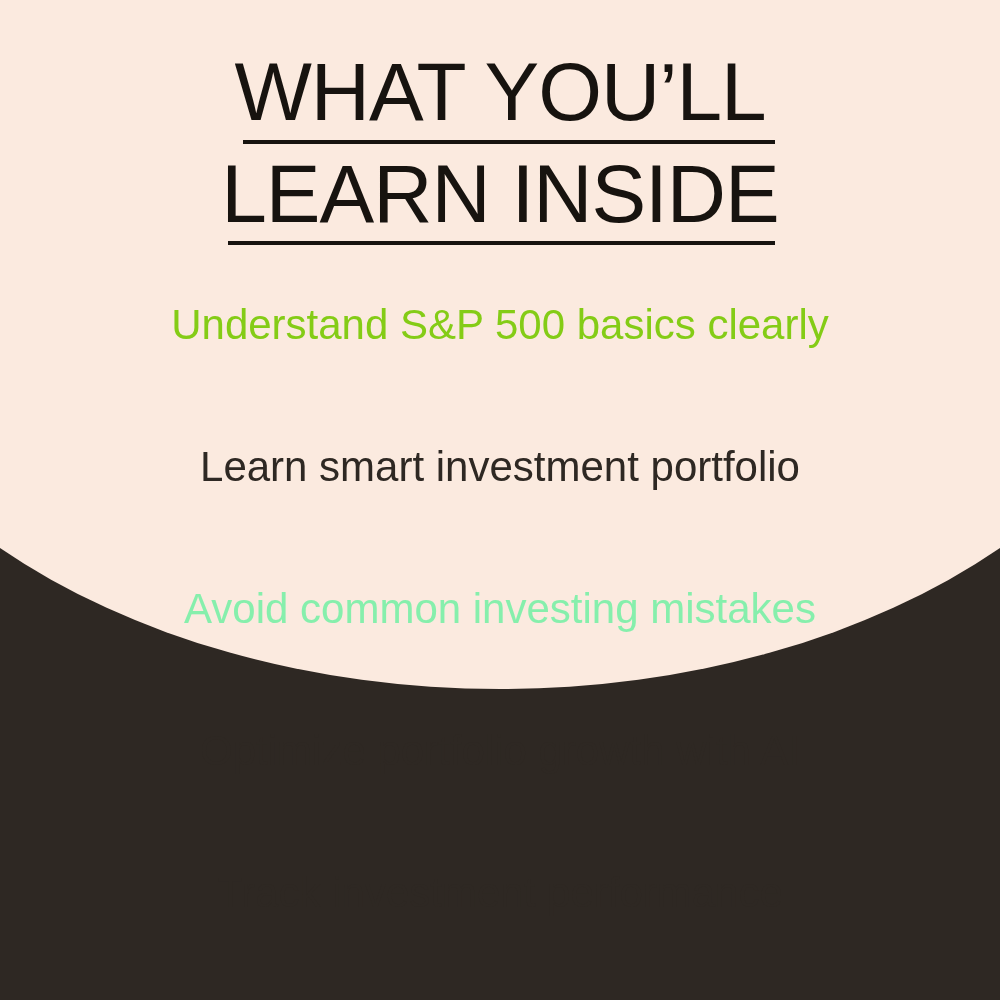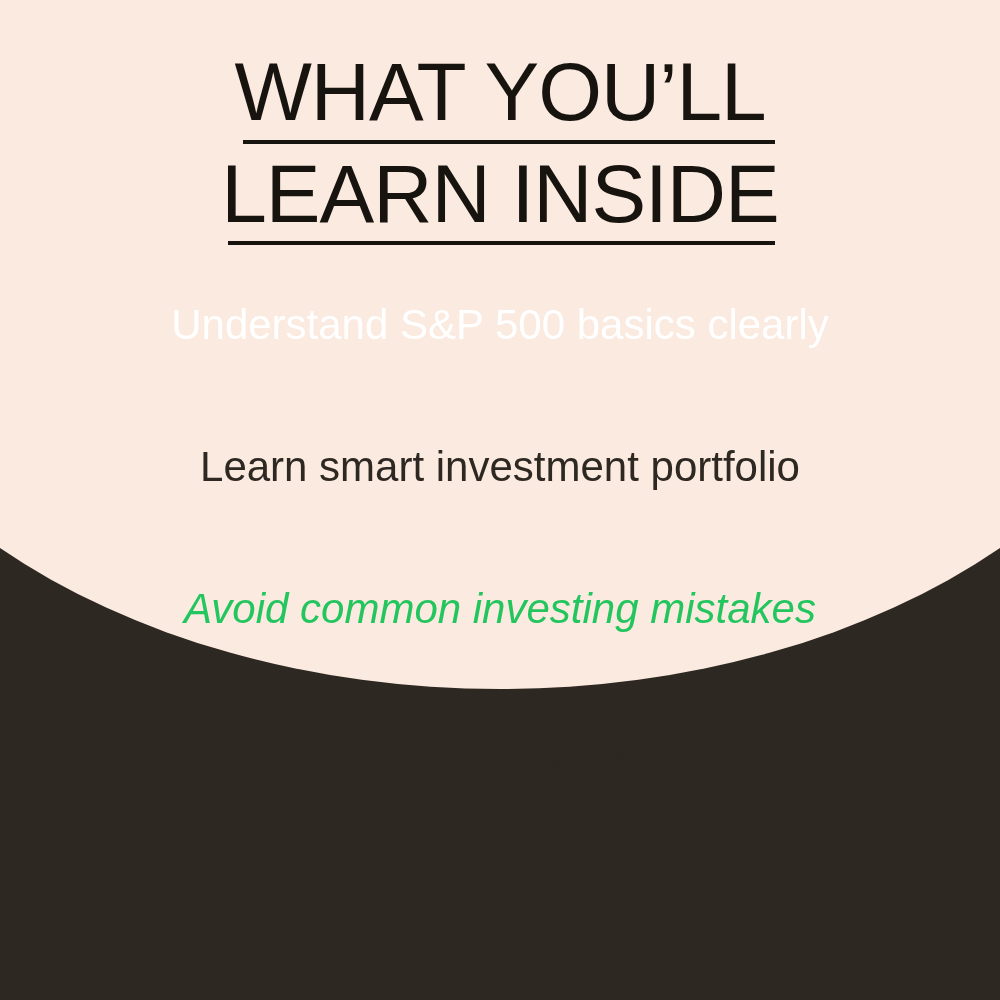--- a/index.html
+++ b/index.html
@@ -101,21 +101,21 @@
   <div id="content">
 
     <div id="heading">
       <span class="head-line" id="head-line-1" style="color: rgb(23, 19, 15);">WHAT YOU’LL</span>
       <span class="head-rule" id="head-rule-1" style="background: rgb(23, 19, 15);"></span>
       <span class="head-line" id="head-line-2" style="color: rgb(23, 19, 15);">LEARN INSIDE</span>
       <span class="head-rule" id="head-rule-2" style="background: rgb(23, 19, 15);"></span>
     </div>
 
     <ul id="learn-list">
-      <li class="learn-item" style="color: #ffffff;">Understand S&amp;P 500 basics clearly</li>
+      <li class="learn-item" style="color: #84cc16;">Understand S&amp;P 500 basics clearly</li>
       <li class="learn-item" style="color: rgb(46, 40, 35);">Learn smart investment portfolio</li>
-      <li class="learn-item" style="color: #22c55e; font-style: italic;">Avoid common investing mistakes</li>
+      <li class="learn-item" style="color: #86efac;">Avoid common investing mistakes</li>
       <li class="learn-item" style="color: rgb(46, 40, 35);">Optimize portfolio growth with AI</li>
       <li class="learn-item" style="color: rgb(46, 40, 35);">Track investment performance</li>
     </ul>
 
   </div>
 </div>
 
 </body></html>

